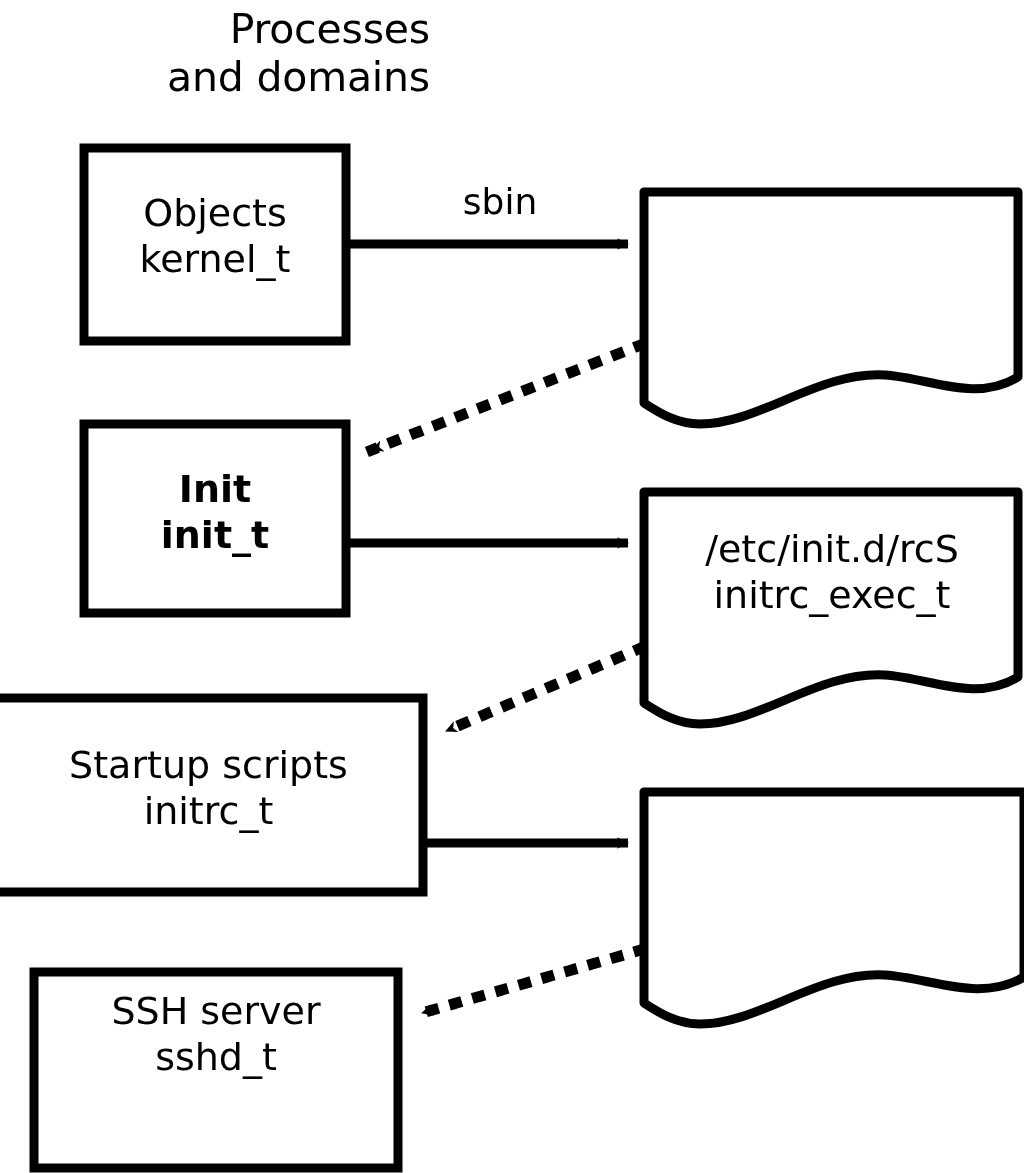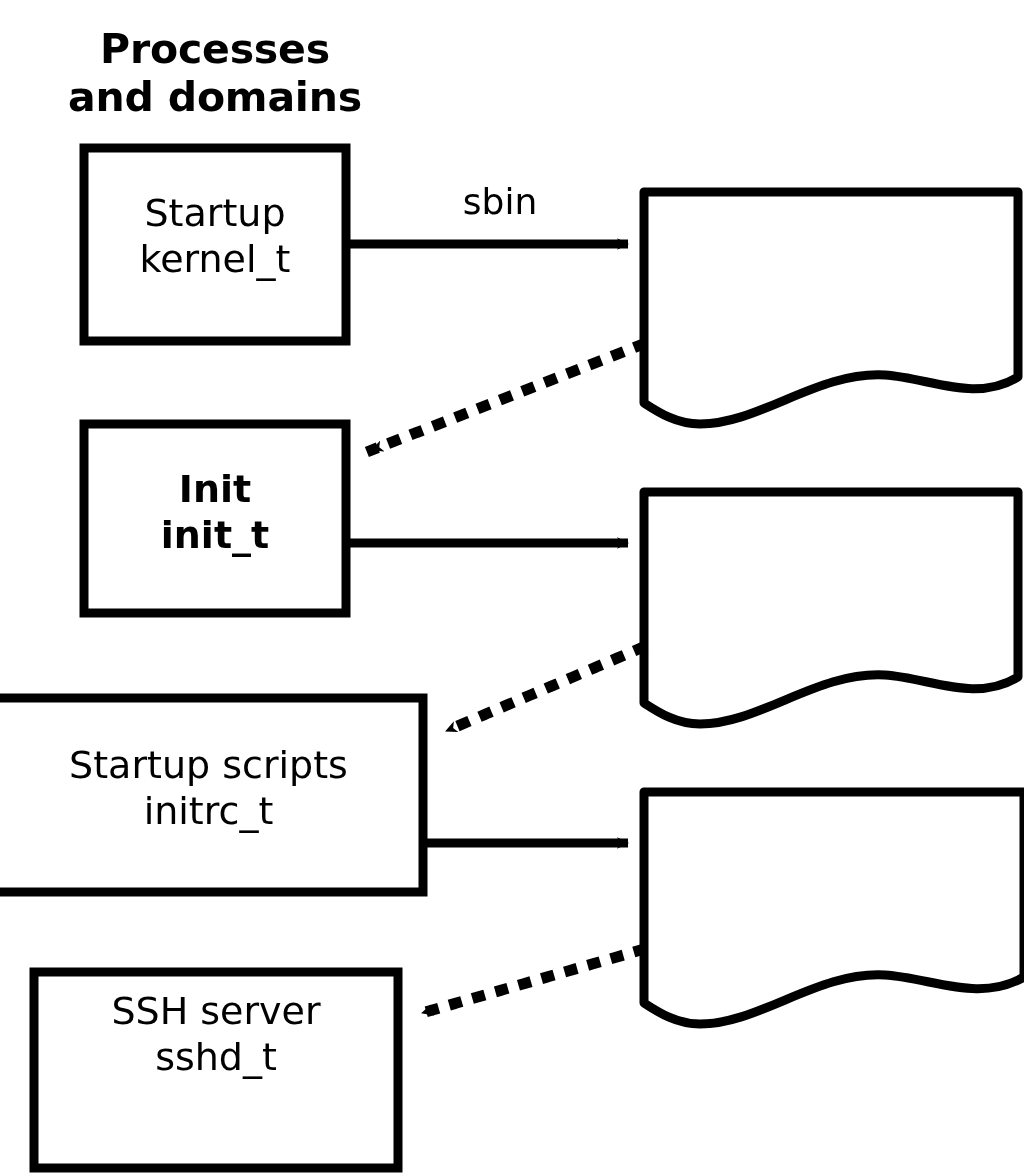--- a/index.html
+++ b/index.html
@@ -21,27 +21,26 @@
   }
   #diagram-svg {
     position: absolute;
     left: 0;
     top: 0;
     width: 1024px;
     height: 1173px;
   }
   .col-header {
     position: absolute;
-    text-align: center;
-    font-weight: bold;
+    text-align: right;
+    font-weight: normal;
     font-size: 41px;
     line-height: 1.16;
     letter-spacing: -0.2px;
     white-space: pre-line;
-    margin-top: 20px;
   }
   #header-processes {
     left: 0px;
     top: 6px;
     width: 430px;
   }
   #header-objects {
     left: 600px;
     top: 6px;
     width: 424px;
@@ -118,30 +117,32 @@
     <line x1="423" y1="843" x2="628" y2="843" stroke="#000000" stroke-width="9" marker-end="url(#arrow-solid)"></line>
 
     
     <line x1="641" y1="950" x2="422" y2="1013" stroke="#000000" stroke-width="11" stroke-dasharray="2 22" stroke-linecap="square" marker-end="url(#arrow-dotted)"></line>
   </svg>
 
   <div class="col-header" id="header-processes">Processes
 and domains</div>
 
 
-  <div class="node-label" style="left:84px; top:190px; width:262px;">Startup
+  <div class="node-label" style="left:84px; top:190px; width:262px;">Objects
 kernel_t</div>
 
   <div class="node-label" style="left:84px; top:466px; width:262px;font-weight:bold;">Init
 init_t</div>
 
   <div class="node-label" style="left:-6px; top:742px; width:429px;">Startup scripts
 initrc_t</div>
 
   <div class="node-label" style="left:34px; top:988px; width:364px;">SSH server
 sshd_t</div>
 
 
+  <div class="node-label" style="left:644px; top:526px; width:376px;">/etc/init.d/rcS
+initrc_exec_t</div>
 
 
   <div class="edge-label" style="left:390px; top:182px; width:220px;">sbin</div>
 
 </div>
 
 </body></html>

